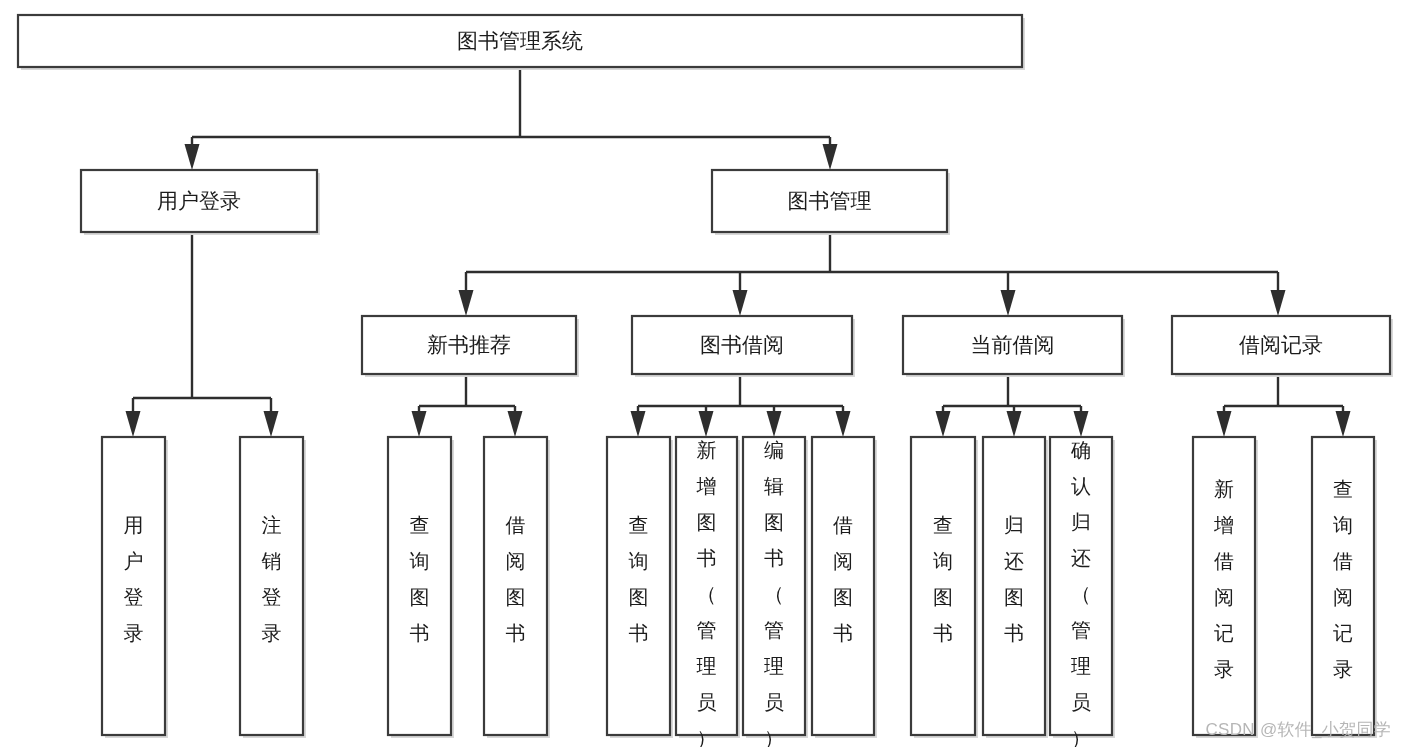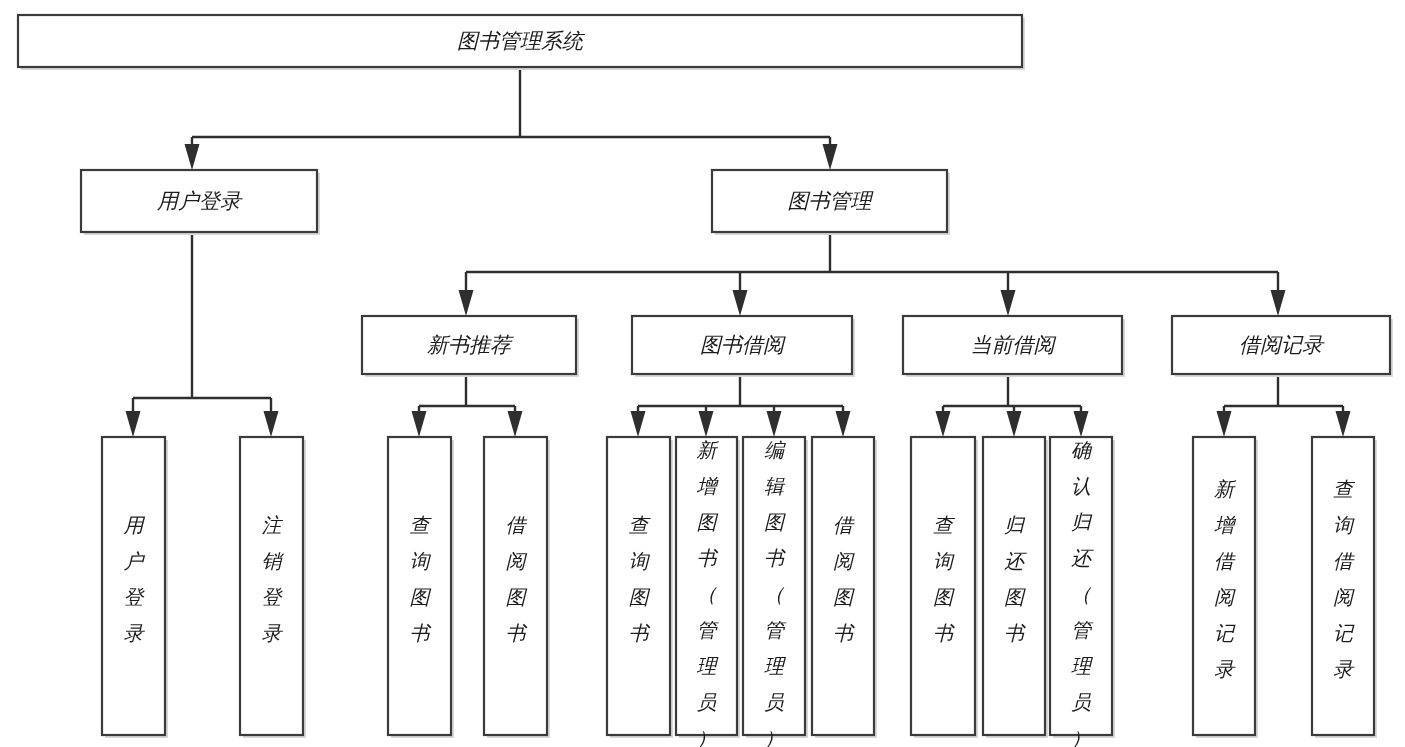--- a/index.html
+++ b/index.html
@@ -12,21 +12,20 @@
     width: 1405px;
     height: 747px;
     font-family: "Liberation Sans", "DejaVu Sans", sans-serif;
     overflow: hidden;
   }
   #diagram-root {
     position: relative;
     width: 1405px;
     height: 747px;
     background: #ffffff;
-    font-style: italic;
   }
   svg.diagram-canvas {
     position: absolute;
     left: 0;
     top: 0;
     width: 1405px;
     height: 747px;
     display: block;
   }
   .node-box {
@@ -240,13 +239,14 @@
           <text class="node-label-vertical" x="1224" y="496" fill="#1c1c1c"><tspan x="1224" dy="0">新</tspan><tspan x="1224" dy="36">增</tspan><tspan x="1224" dy="36">借</tspan><tspan x="1224" dy="36">阅</tspan><tspan x="1224" dy="36">记</tspan><tspan x="1224" dy="36">录</tspan></text>
         </g>
         <g>
           <rect class="node-box-shadow" x="1315" y="440" width="62" height="298" fill="#d8d8d8"></rect>
           <rect class="node-box" x="1312" y="437" width="62" height="298" fill="#ffffff" stroke="#3b3b3b"></rect>
           <text class="node-label-vertical" x="1343" y="496" fill="#1c1c1c"><tspan x="1343" dy="0">查</tspan><tspan x="1343" dy="36">询</tspan><tspan x="1343" dy="36">借</tspan><tspan x="1343" dy="36">阅</tspan><tspan x="1343" dy="36">记</tspan><tspan x="1343" dy="36">录</tspan></text>
         </g>
       </g>
   </svg>
 
+  <div class="watermark-text">CSDN @软件_小贺同学</div>
 </div>
 
 </body></html>

